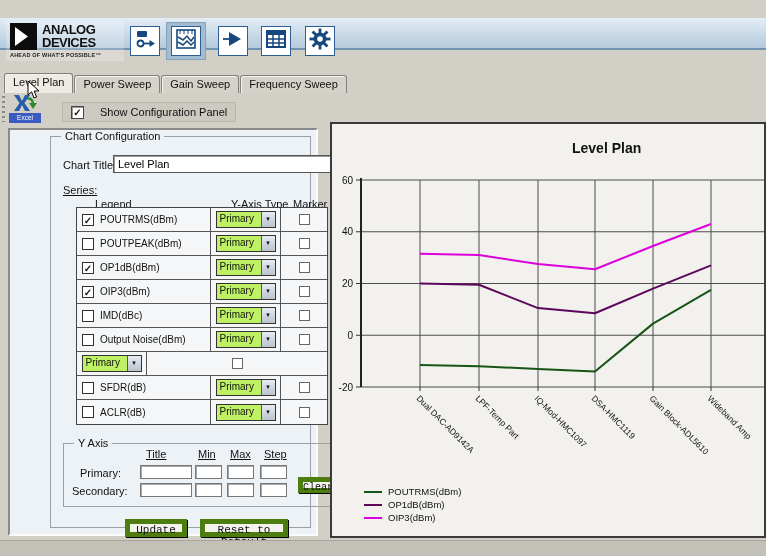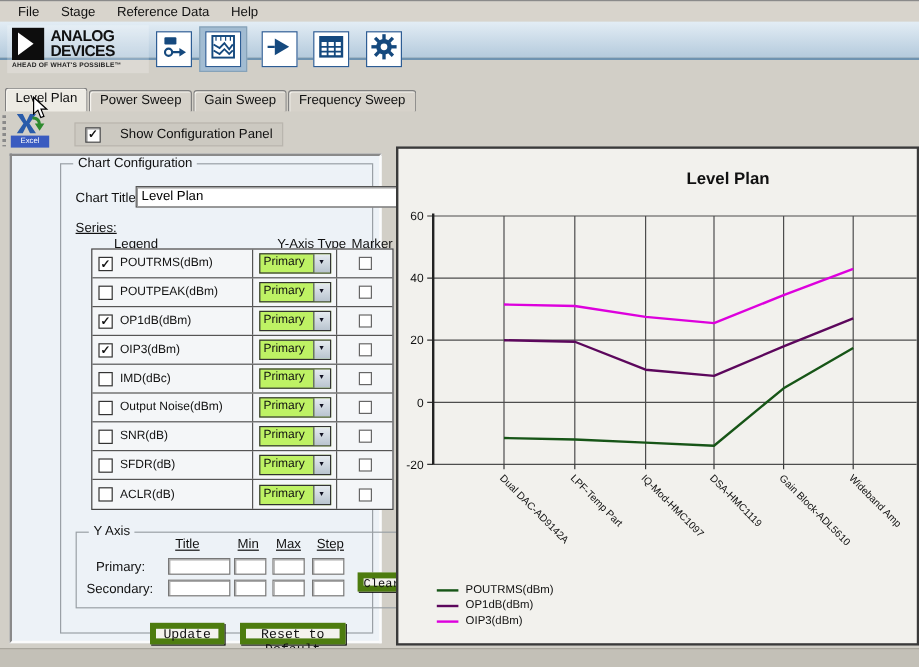--- a/index.html
+++ b/index.html
@@ -100,26 +100,20 @@
 
   .bottom-strip { position:absolute; left:0; top:540px; width:766px; height:16px; background:#c3c0b7;
                   border-top:1px solid #a9a69d; }
   .cursor { position:absolute; left:27px; top:80px; z-index:60; }
 </style>
 </head>
 <body>
 
 <div class="app">
 
-  <div class="menubar" id="menubar">
-      <div class="menu-item">File</div>
-      <div class="menu-item">Stage</div>
-      <div class="menu-item">Reference Data</div>
-      <div class="menu-item">Help</div>
-    </div>
 
   <div class="toolbar">
     <div class="brand">
       <div class="brand-mark">
         <svg width="27" height="27" viewBox="0 0 27 27">
             <rect x="0" y="0" width="27" height="27" fill="#0d0d0d"></rect>
             <polygon points="5,4 5,23 18,13.5" fill="#fff"></polygon>
           </svg>
       </div>
       <div class="brand-text">
@@ -320,24 +314,20 @@
               <div class="dropdown">
                 <span class="ddtext">Primary</span>
                 <span class="ddbtn">▼</span>
               </div>
             </div>
             <div class="scell marker-cell">
               <span class="cb mk"></span>
             </div>
           </div>
           <div class="srow">
-            <div class="scell legend-cell">
-              <span class="cb"></span>
-              <span class="slabel">SNR(dB)</span>
-            </div>
             <div class="scell dd-cell">
               <div class="dropdown">
                 <span class="ddtext">Primary</span>
                 <span class="ddbtn">▼</span>
               </div>
             </div>
             <div class="scell marker-cell">
               <span class="cb mk"></span>
             </div>
           </div>

